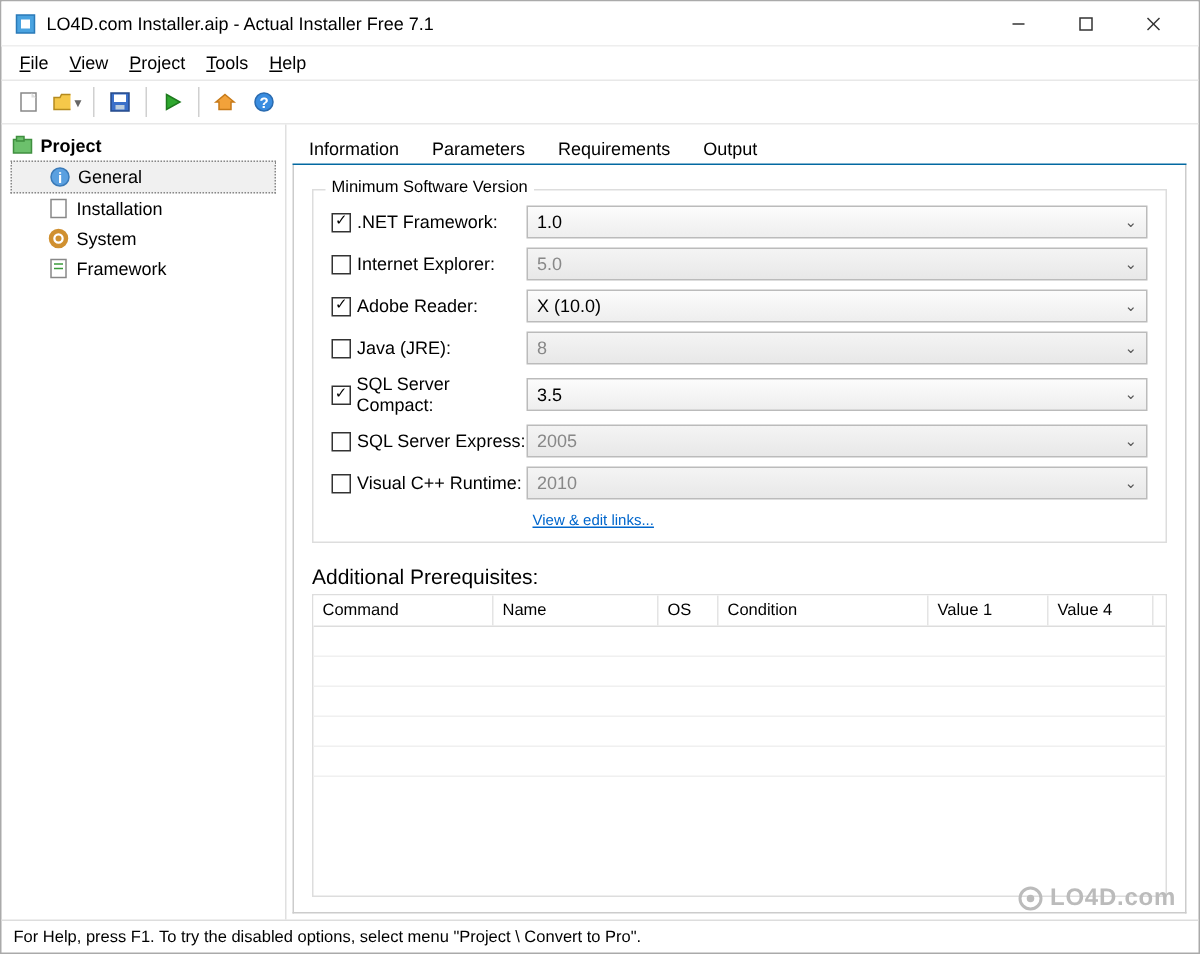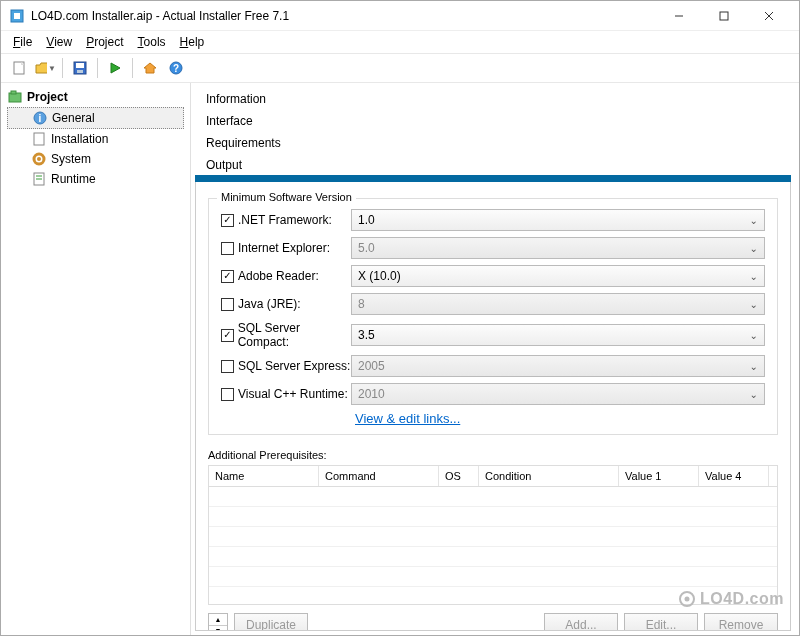--- a/index.html
+++ b/index.html
@@ -16,34 +16,34 @@
 .toolbar .tbtn { width: 24px; height: 24px; display: flex; align-items: center; justify-content: center; border: 1px solid transparent; }
 .toolbar .sep { width: 1px; height: 20px; background: #d0d0d0; margin: 0 3px; }
 .toolbar .dd { font-size: 8px; margin-left: 1px; color: #666; }
 .body { flex: 1; display: flex; min-height: 0; }
 .sidebar { width: 190px; border-right: 1px solid #e0e0e0; padding: 4px 6px; }
 .tree-root { display: flex; align-items: center; gap: 4px; padding: 2px 0; font-weight: bold; color: #000; }
 .tree-item { display: flex; align-items: center; gap: 4px; padding: 2px 0 2px 24px; }
 .tree-item.sel { border: 1px dotted #888; background: #f0f0f0; }
 .ticon { width: 16px; height: 16px; display: inline-flex; align-items: center; justify-content: center; }
 .main { flex: 1; display: flex; flex-direction: column; padding: 4px 8px 4px 4px; min-width: 0; }
-.tabs { display: flex; border-bottom: 7px solid #0369a1; flex-direction: column; }
+.tabs { display: flex; border-bottom: 1px solid #0369a1; }
 .tab { padding: 4px 10px; border: 1px solid transparent; border-bottom: none; margin-bottom: -1px; cursor: default; }
 .tab.active { border-color: #ccc; background: #fff; border-bottom: 1px solid #fff; }
 .tabcontent { flex: 1; border: 1px solid #ccc; border-top: none; padding: 10px 12px; overflow: hidden; display: flex; flex-direction: column; }
 .groupbox { border: 1px solid #ddd; padding: 10px 12px 8px 12px; position: relative; margin-top: 6px; }
 .groupbox .legend { position: absolute; top: -8px; left: 8px; background: #fff; padding: 0 4px; font-size: 11px; }
 .row { display: flex; align-items: center; margin-bottom: 6px; }
 .row .chklabel { width: 130px; display: flex; align-items: center; gap: 4px; }
 .row .chk { width: 13px; height: 13px; border: 1px solid #333; display: inline-flex; align-items: center; justify-content: center; font-size: 10px; line-height: 1; }
 .row .sel { flex: 1; height: 22px; border: 1px solid #bbb; background: linear-gradient(#fcfcfc,#eee); display: flex; align-items: center; padding: 1px 6px; position: relative; }
 .row .sel.disabled { color: #888; background: linear-gradient(#f4f4f4,#e8e8e8); }
 .row .sel .chev { position: absolute; right: 6px; font-size: 10px; color: #555; }
-.link { color: #0066cc; text-decoration: underline; margin-left: 134px; font-size: 13px; cursor: pointer; }
-.addlabel { margin-top: 14px; font-size: 11px; }
+.link { color: #0066cc; text-decoration: underline; margin-left: 134px; font-size: 10px; cursor: pointer; }
+.addlabel { margin-top: 14px; font-size: 14px; }
 .gridwrap { border: 1px solid #ddd; margin-top: 4px; flex: 1; display: flex; flex-direction: column; min-height: 140px; }
 .gridhead { display: flex; background: #fff; border-bottom: 1px solid #ddd; }
 .gridhead .gh { padding: 4px 6px; border-right: 1px solid #e4e4e4; font-size: 11px; }
 .gridbody { flex: 1; }
 .gridbody .grrow { height: 20px; border-bottom: 1px solid #f0f0f0; }
 .btnrow { display: flex; gap: 6px; margin-top: 8px; align-items: center; }
 .btnrow .spacer { flex: 1; }
 .btn { min-width: 74px; height: 24px; border: 1px solid #bbb; background: linear-gradient(#fafafa,#eaeaea); display: flex; align-items: center; justify-content: center; padding: 0 10px; font-size: 12px; }
 .btn.disabled { color: #9a9a9a; }
 .spin { width: 20px; height: 24px; border: 1px solid #bbb; display: flex; flex-direction: column; }
@@ -172,29 +172,29 @@
             <span>System</span>
           </div>
           <div class="tree-item">
             <span class="ticon">
               <svg width="16" height="16">
                 <rect x="3" y="2" width="10" height="12" fill="#fff" stroke="#888"></rect>
                 <line x1="5" y1="5" x2="11" y2="5" stroke="#3a9a3a"></line>
                 <line x1="5" y1="8" x2="11" y2="8" stroke="#3a9a3a"></line>
               </svg>
             </span>
-            <span>Runtime</span>
+            <span>Framework</span>
           </div>
         </div>
     </div>
 
     <div class="main">
       <div class="tabs" id="tabs">
           <div class="tab">Information</div>
-          <div class="tab">Interface</div>
+          <div class="tab">Parameters</div>
           <div class="tab">Requirements</div>
           <div class="tab">Output</div>
         </div>
       <div class="tabcontent">
         <div class="groupbox">
           <div class="legend">Minimum Software Version</div>
           <div id="prereq-rows">
               <div class="row">
                 <label class="chklabel">
                   <span class="chk">✓</span>
@@ -265,51 +265,43 @@
                   <span class="chev">⌄</span>
                 </div>
               </div>
             </div>
           <a class="link">View &amp; edit links...</a>
         </div>
 
         <div class="addlabel">Additional Prerequisites:</div>
         <div class="gridwrap">
           <div class="gridhead" id="gridhead">
+              <div class="gh" style="width: 120px;">Command</div>
               <div class="gh" style="width: 110px;">Name</div>
-              <div class="gh" style="width: 120px;">Command</div>
               <div class="gh" style="width: 40px;">OS</div>
               <div class="gh" style="width: 140px;">Condition</div>
               <div class="gh" style="width: 80px;">Value 1</div>
               <div class="gh" style="width: 70px;">Value 4</div>
             </div>
           <div class="gridbody">
             <div class="grrow"></div>
             <div class="grrow"></div>
             <div class="grrow"></div>
             <div class="grrow"></div>
             <div class="grrow"></div>
           </div>
         </div>
 
-        <div class="btnrow">
-          <div class="spin">
-              <div>▲</div>
-              <div>▼</div>
-            </div>
-          <div class="btn disabled">Duplicate</div>
-          <div class="spacer"></div>
-          <div class="btn disabled">Add...</div>
-          <div class="btn disabled">Edit...</div>
-          <div class="btn disabled">Remove</div>
-        </div>
       </div>
     </div>
   </div>
 
+  <div class="statusbar">
+    <span>For Help, press F1.  To try the disabled options, select menu "Project \ Convert to Pro".</span>
+  </div>
 </div>
 
 <div class="watermark">
   <svg width="18" height="18">
       <circle cx="9" cy="9" r="7" fill="none" stroke="#bbb" stroke-width="2"></circle>
       <circle cx="9" cy="9" r="2.5" fill="#bbb"></circle>
     </svg>
   <span>LO4D.com</span>
 </div>
 

